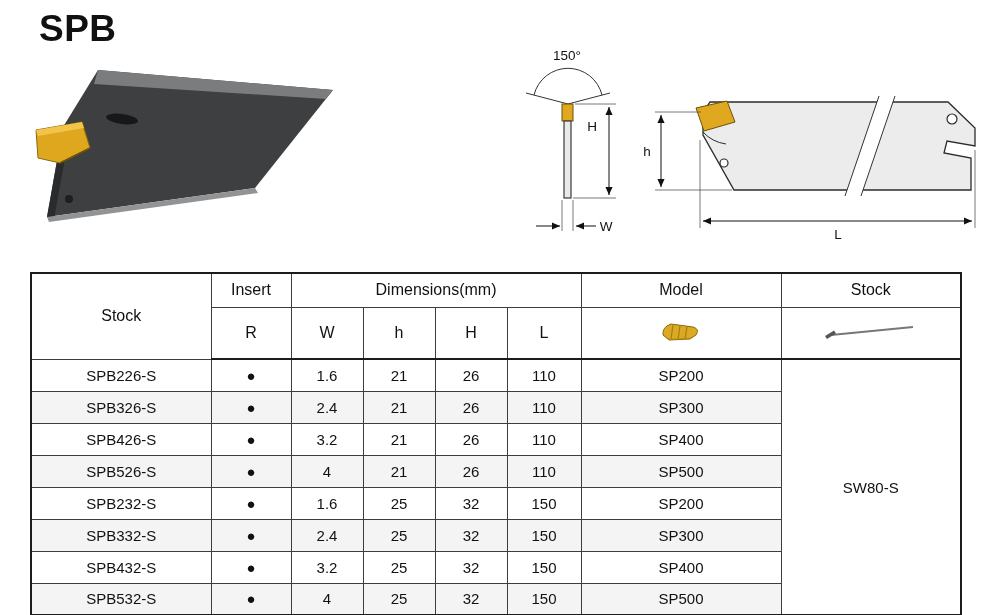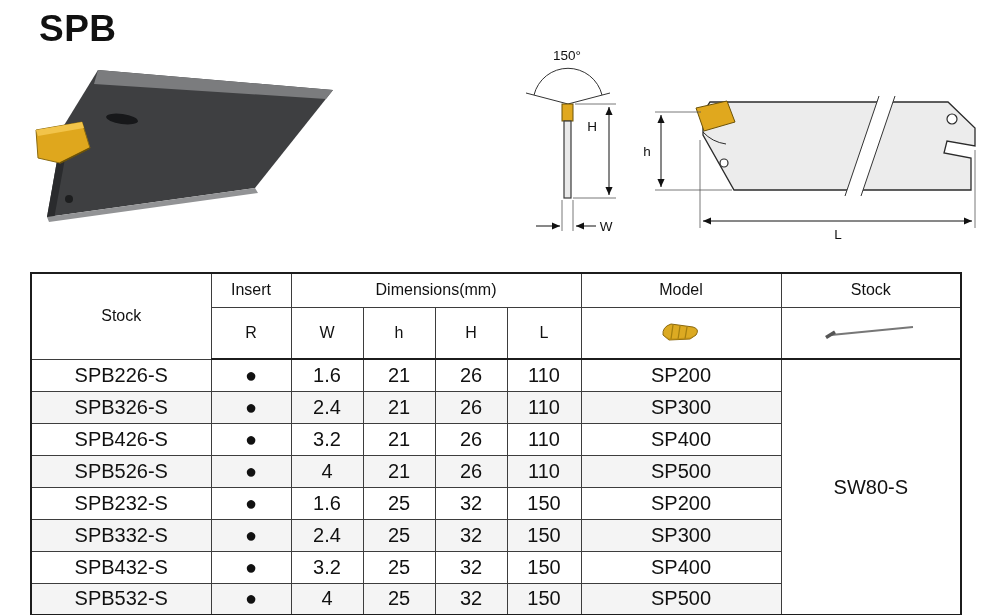--- a/index.html
+++ b/index.html
@@ -25,21 +25,21 @@
   }
   .spec-table th, .spec-table td {
     border: 1px solid #3d3d3d;
     text-align: center; vertical-align: middle;
     font-weight: 400; font-size: 16px; padding: 0;
   }
   .spec-table thead tr.h1 { height: 34px; }
   .spec-table thead tr.h2 { height: 52px; }
   .spec-table thead tr.h2 th { border-bottom: 2px solid #1c1c1c; }
   .spec-table tbody tr { height: 32px; }
-  .spec-table tbody td { font-size: 20px; }
+  .spec-table tbody td { font-size: 15px; }
   .spec-table tbody tr:nth-child(even) td { background: #f4f4f4; }
   .stock-dot { font-size: 13px; }
 </style>
 </head>
 <body>
 
 <div class="page">
 
   <h1 class="page-title">SPB</h1>
 

